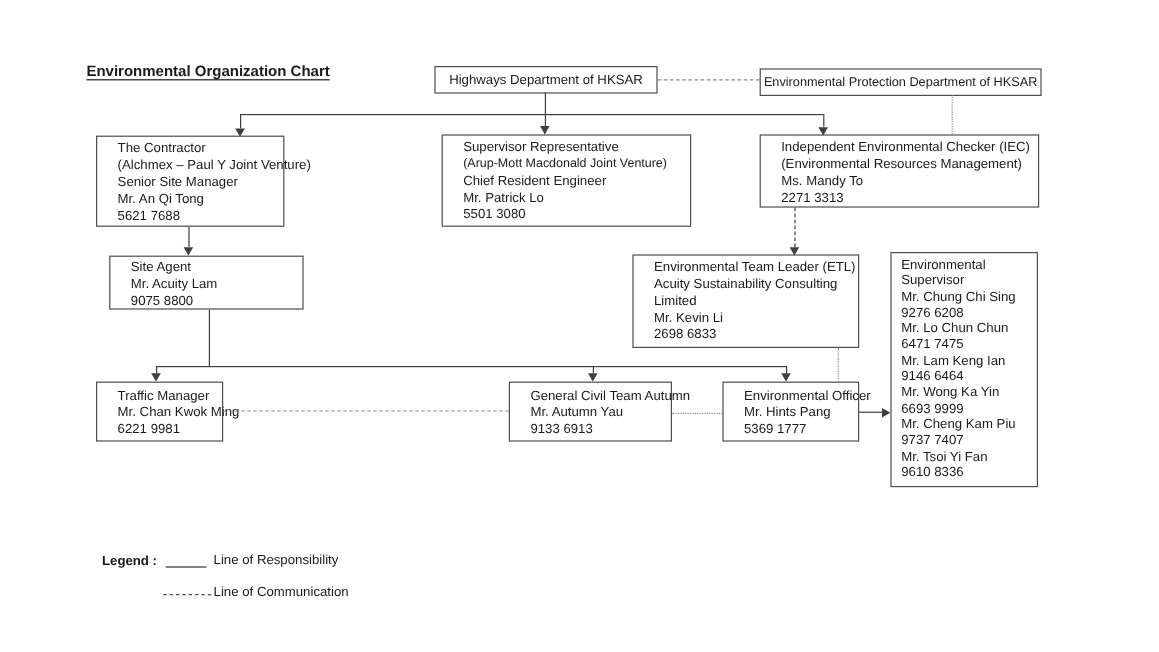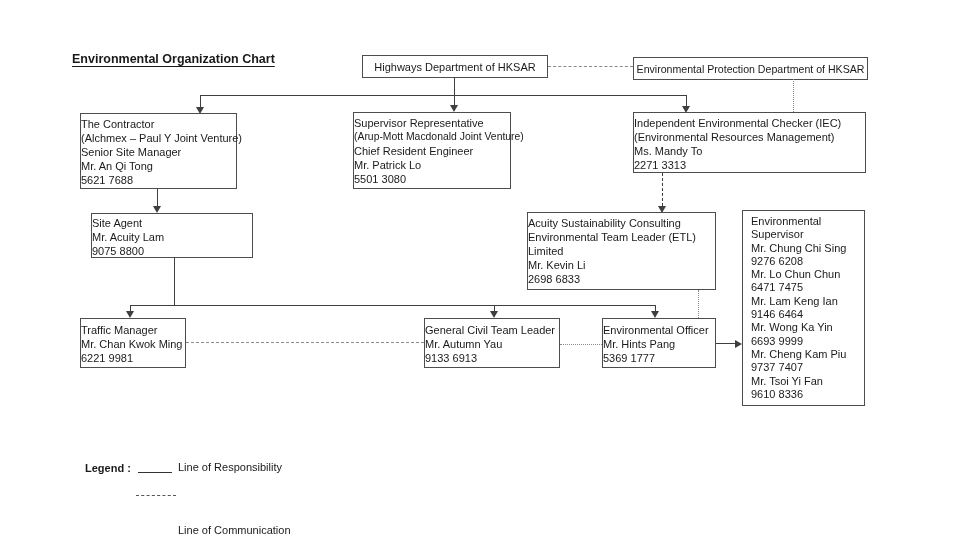--- a/index.html
+++ b/index.html
@@ -6,21 +6,21 @@
   #stage{
     position:relative;width:966px;height:543px;background:var(--c-background,#fff);
     font-family:"Liberation Sans",sans-serif;color:var(--c-text,#1a1a1a);overflow:hidden;
   }
   .page-title{
     position:absolute;font-size:12.5px;font-weight:bold;text-decoration:underline;
     text-underline-offset:3px;white-space:nowrap;
   }
   .box{
     position:absolute;background:#fff;border:1.5px solid var(--c-box_border,#4d4d4d);
-    box-sizing:border-box;font-size:11px;line-height:14px;padding:3px 0;
+    box-sizing:border-box;font-size:11px;line-height:14px;padding:3px 17px;
   }
   .box .tline{white-space:nowrap;}
   .box.center{display:flex;align-items:center;justify-content:center;padding:0;}
   .box.center .tline{font-size:11px;}
   .conn{position:absolute;}
   .h-solid{border-top:1.4px solid var(--c-solid_line,#404040);height:0;}
   .v-solid{border-left:1.4px solid var(--c-solid_line,#404040);width:0;}
   .h-dashed{border-top:1px dashed var(--c-dashed_line,#808080);height:0;}
   .h-dotted{border-top:1px dotted var(--c-dashed_line,#808080);height:0;}
   .v-dotted{border-left:1px dotted var(--c-dashed_line,#808080);width:0;}
@@ -54,42 +54,42 @@
     <div class="tline" style="font-size:10.6px;">Environmental Protection Department of HKSAR</div>
   </div>
 
   <div class="box" style="left:80px;top:113px;width:157px;height:76px;">
     <div class="tline">The Contractor</div>
     <div class="tline">(Alchmex – Paul Y Joint Venture)</div>
     <div class="tline">Senior Site Manager</div>
     <div class="tline">Mr. An Qi Tong</div>
     <div class="tline">5621 7688</div>
   </div>
-  <div class="box" style="left:353px;top:112px;width:158px;height:77px;">
+  <div class="box" style="left:368px;top:112px;width:208px;height:77px;">
     <div class="tline">Supervisor Representative</div>
     <div class="tline" style="font-size:10.4px;">(Arup-Mott Macdonald Joint Venture)</div>
     <div class="tline">Chief Resident Engineer</div>
     <div class="tline">Mr. Patrick Lo</div>
     <div class="tline">5501 3080</div>
   </div>
   <div class="box" style="left:633px;top:112px;width:233px;height:61px;">
     <div class="tline">Independent Environmental Checker (IEC)</div>
     <div class="tline">(Environmental Resources Management)</div>
     <div class="tline">Ms. Mandy To</div>
     <div class="tline">2271 3313</div>
   </div>
 
   <div class="box" style="left:78px;top:213px;width:162px;height:45px;padding-top:2px;margin-left:13px;">
     <div class="tline">Site Agent</div>
     <div class="tline">Mr. Acuity Lam</div>
     <div class="tline">9075 8800</div>
   </div>
   <div class="box" style="left:527px;top:212px;width:189px;height:78px;">
+    <div class="tline">Environmental Team Leader (ETL)</div>
     <div class="tline">Acuity Sustainability Consulting</div>
-    <div class="tline">Environmental Team Leader (ETL)</div>
     <div class="tline">Limited</div>
     <div class="tline">Mr. Kevin Li</div>
     <div class="tline">2698 6833</div>
   </div>
   <div class="box" style="left:742px;top:210px;width:123px;height:196px;line-height:13.3px;padding:4px 8px;">
     <div class="tline">Environmental</div>
     <div class="tline">Supervisor</div>
     <div class="tline">Mr. Chung Chi Sing</div>
     <div class="tline">9276 6208</div>
     <div class="tline">Mr. Lo Chun Chun</div>
@@ -103,21 +103,21 @@
     <div class="tline">Mr. Tsoi Yi Fan</div>
     <div class="tline">9610 8336</div>
   </div>
 
   <div class="box" style="left:80px;top:318px;width:106px;height:50px;padding-top:4px;">
     <div class="tline">Traffic Manager</div>
     <div class="tline">Mr. Chan Kwok Ming</div>
     <div class="tline">6221 9981</div>
   </div>
   <div class="box" style="left:424px;top:318px;width:136px;height:50px;padding-top:4px;">
-    <div class="tline">General Civil Team Leader</div>
+    <div class="tline">General Civil Team Autumn</div>
     <div class="tline">Mr. Autumn Yau</div>
     <div class="tline">9133 6913</div>
   </div>
   <div class="box" style="left:602px;top:318px;width:114px;height:50px;padding-top:4px;">
     <div class="tline">Environmental Officer</div>
     <div class="tline">Mr. Hints Pang</div>
     <div class="tline">5369 1777</div>
   </div>
 
   <div class="conn h-dashed" style="left:548px;top:66px;width:85px;"></div>
@@ -148,15 +148,15 @@
   <div class="conn v-solid" style="left:655px;top:305px;height:6px;"></div>
   <div class="arrow-down" style="left:651px;top:311px;"></div>
 
   <div class="conn h-solid" style="left:716px;top:343px;width:20px;"></div>
   <div class="arrow-right" style="left:735px;top:340px;"></div>
 
   <div class="legend-label" style="left:85px;top:462px;text-align:right;">Legend :</div>
   <div class="legend-solid" style="left:138px;top:472px;"></div>
   <div class="legend-text" style="left:178px;top:461px;">Line of Responsibility</div>
   <div class="legend-dashed" style="left:136px;top:495px;"></div>
-  <div class="legend-text" style="left:178px;top:488px;margin-top:36px;">Line of Communication</div>
+  <div class="legend-text" style="left:178px;top:488px;">Line of Communication</div>
 
 </div>
 
 </body></html>

